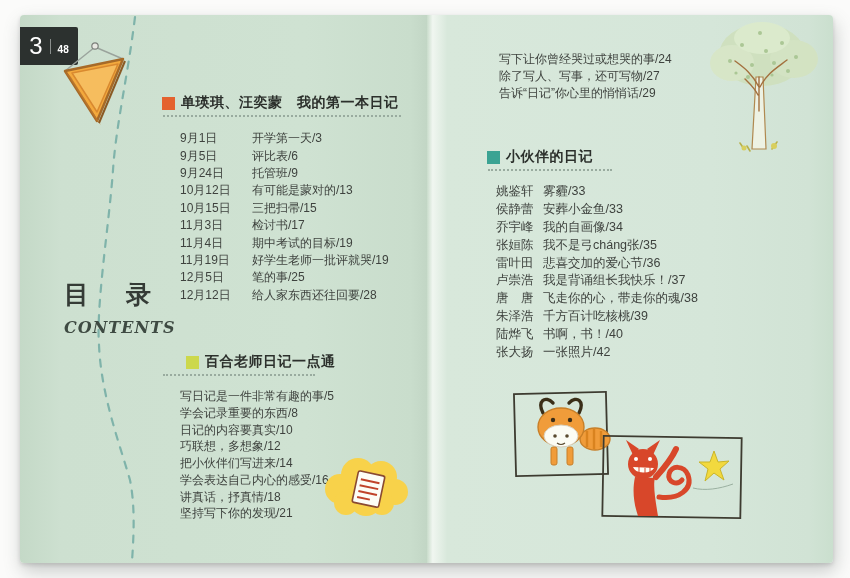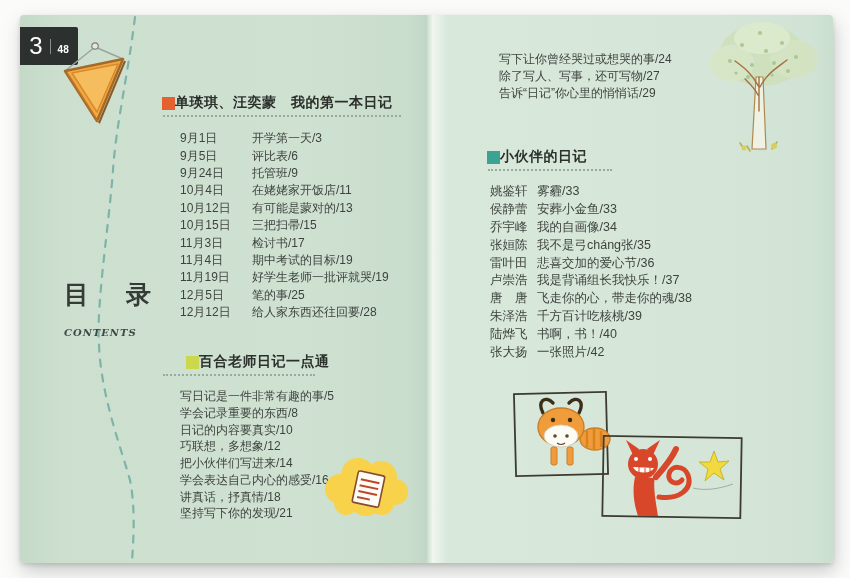--- a/index.html
+++ b/index.html
@@ -27,24 +27,24 @@
     position:absolute;left:0;top:12px;width:58px;height:38px;
     background:#2c312f;color:#fff;display:flex;align-items:center;justify-content:center;gap:7px;
     border-radius:0 2px 2px 0;
   }
   .badge .num{font-size:24px;font-weight:400;line-height:1;}
   .badge .sep{width:1px;height:15px;background:#8a8f8d;}
   .badge .total{font-size:10px;font-weight:700;padding-top:6px;}
   .toc-title{position:absolute;left:44px;top:263px;width:130px;text-align:left;color:#353b36;}
   .toc-title .cn{font-size:25px;letter-spacing:6px;font-weight:600;}
   .toc-title .en{
-    margin-top:16px;font-family:"DejaVu Serif",serif;font-style:italic;font-weight:700;
-    font-size:10px;letter-spacing:1px;color:#3e4a42;
-  }
-  .sec-head{position:absolute;display:flex;align-items:center;}
+    margin-top:7px;font-family:"DejaVu Serif",serif;font-style:italic;font-weight:700;
+    font-size:16px;letter-spacing:1px;color:#3e4a42;
+  }
+  .sec-head{position:absolute;display:flex;align-items:center;gap:6px;}
   .sec-head .bullet{width:13px;height:13px;flex:none;}
   .sec-head .t{font-size:14px;font-weight:700;color:#2c302c;letter-spacing:.5px;white-space:nowrap;}
   .dotline{position:absolute;height:0;border-bottom:2px dotted #99ab9f;}
   .toclist{position:absolute;display:flex;flex-direction:column;color:#3e423e;}
   .toclist .row{display:flex;height:17.4px;align-items:center;font-size:12px;white-space:nowrap;}
   .toclist .c1{width:72px;flex:none;}
   .toclist.names .c1{width:47px;}
   .toclist.names .row{height:17.8px;font-size:12.5px;}
   .toclist.plain .row{height:16.8px;}
   .illu{position:absolute;}
@@ -98,24 +98,20 @@
         <div class="row">
           <span class="c1">9月5日</span>
           <span class="c2">评比表/6</span>
         </div>
 
         <div class="row">
           <span class="c1">9月24日</span>
           <span class="c2">托管班/9</span>
         </div>
 
-        <div class="row">
-          <span class="c1">10月4日</span>
-          <span class="c2">在姥姥家开饭店/11</span>
-        </div>
 
         <div class="row">
           <span class="c1">10月12日</span>
           <span class="c2">有可能是蒙对的/13</span>
         </div>
 
         <div class="row">
           <span class="c1">10月15日</span>
           <span class="c2">三把扫帚/15</span>
         </div>
@@ -223,21 +219,21 @@
           <span>告诉“日记”你心里的悄悄话/29</span>
         </div>
       </div>
 
     <div class="sec-head" style="left:60px;top:133px;">
       <span class="bullet" style="background:#3ba393"></span>
       <span class="t">小伙伴的日记</span>
     </div>
     <div class="dotline" style="left:61px;top:154px;width:124px;"></div>
 
-    <div class="toclist names" style="left:63px;top:168px;">
+    <div class="toclist names" style="left:69px;top:168px;">
 
         <div class="row">
           <span class="c1">姚鉴轩</span>
           <span class="c2">雾霾/33</span>
         </div>
 
         <div class="row">
           <span class="c1">侯静蕾</span>
           <span class="c2">安葬小金鱼/33</span>
         </div>

